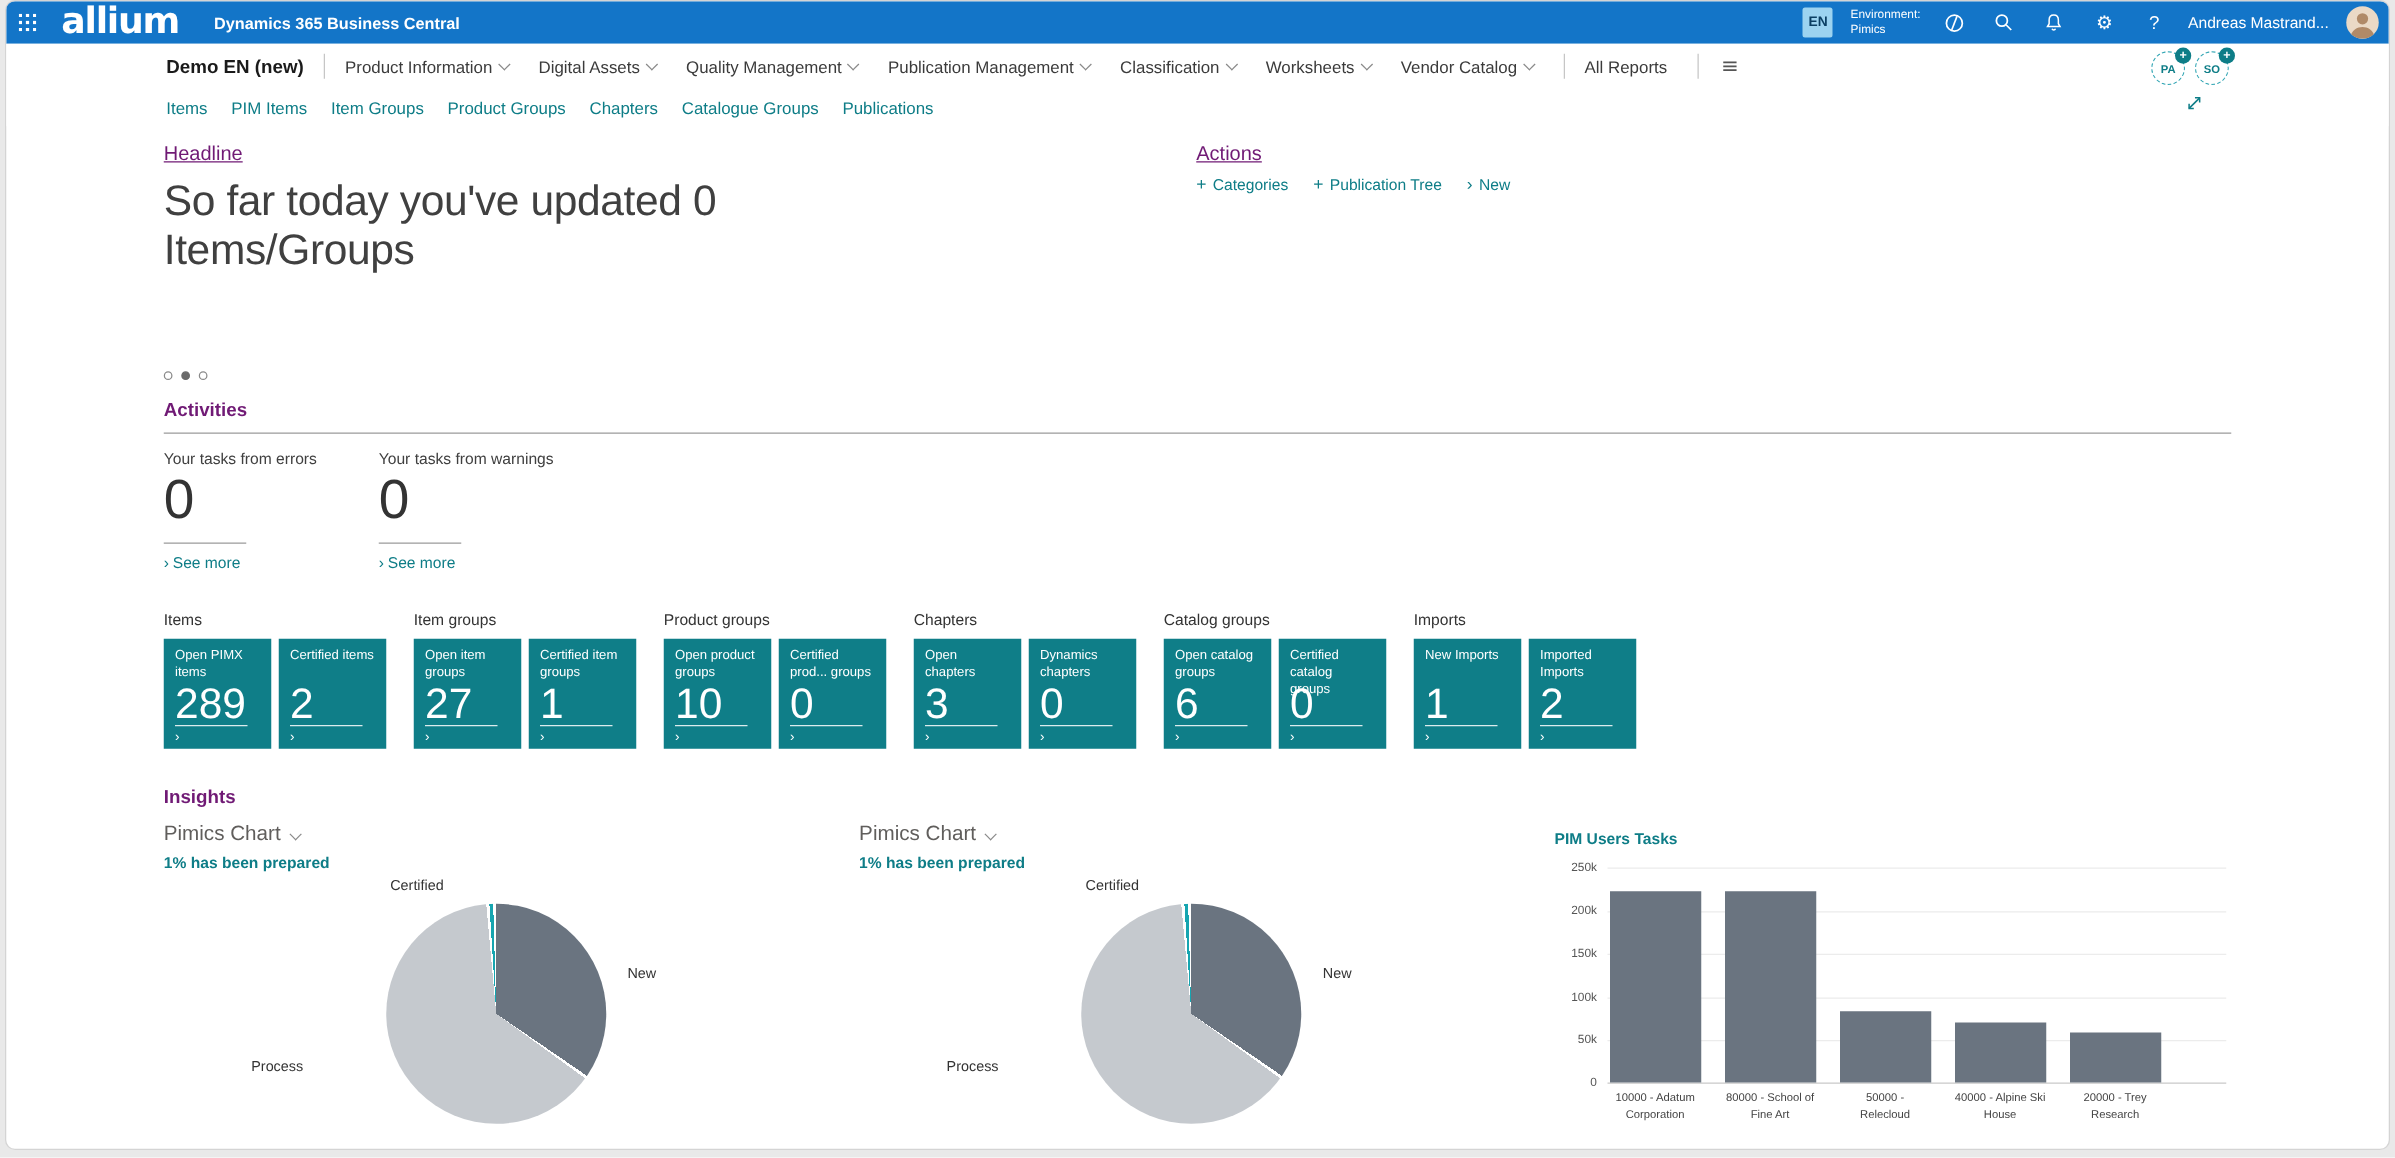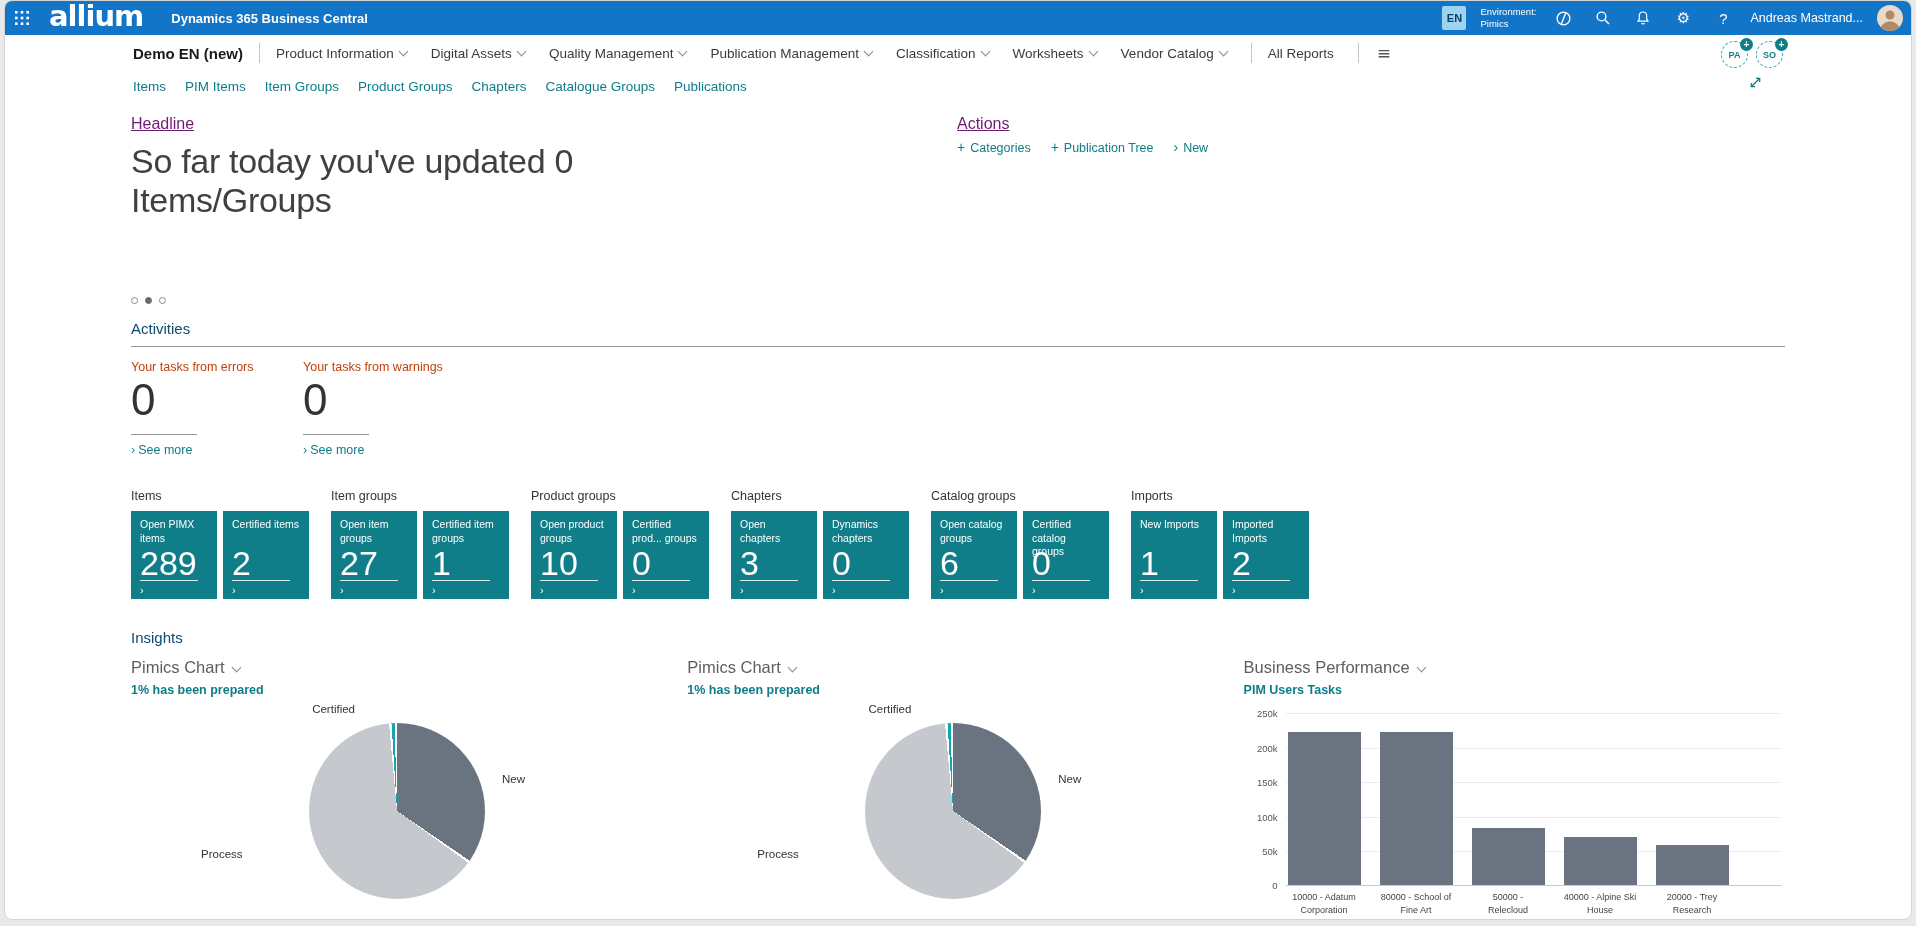--- a/index.html
+++ b/index.html
@@ -50,26 +50,26 @@
   .headline-text{font-size:34px;font-weight:300;color:#404040;line-height:1.14;width:470px;margin-top:9px;letter-spacing:-0.3px;}
   .actions-block{position:absolute;left:826px;top:0;}
   .action-links{display:flex;gap:20px;margin-top:7px;}
   .action-link{color:#0e7d87;font-size:12.5px;display:flex;align-items:center;gap:5px;cursor:pointer;white-space:nowrap;}
   .plus-glyph{font-size:14px;font-weight:400;margin-top:-1px;}
   .chev-glyph{font-size:14px;margin-top:-2px;}
   .dots{display:flex;gap:7px;margin-top:34px;align-items:center;}
   .dot{width:7px;height:7px;border-radius:50%;border:1px solid #8a8a8a;box-sizing:border-box;cursor:pointer;}
   .dot.active{background:#6a6a6a;border-color:#6a6a6a;}
   
-  .section-title{font-size:15px;font-weight:400;color:#0c4a6e;}
+  .section-title{font-size:15px;font-weight:700;color:#701a75;}
   .activities{margin-top:16px;}
   .activities .section-title{padding-bottom:9px;border-bottom:1px solid #9b9b9b;}
   .stats-row{display:flex;margin-top:13px;}
   .stat-col{width:172px;}
-  .stat-label{font-size:12.5px;color:#c2410c;}
+  .stat-label{font-size:12.5px;color:#404040;}
   .stat-value{font-size:44px;font-weight:200;color:#333;margin-top:2px;line-height:1.1;}
   .stat-hr{width:66px;border-bottom:1px solid #9b9b9b;margin-top:10px;}
   .see-more{display:flex;align-items:center;gap:3px;color:#0e7d87;font-size:12.5px;margin-top:8px;cursor:pointer;}
   
   .cues-row{display:flex;gap:22px;margin-top:32px;}
   .cue-group-label{font-size:12.5px;color:#333;margin-bottom:8px;}
   .cue-tiles{display:flex;gap:6px;}
   .cue-tile{width:86px;height:88px;background:#0f7e88;color:#fff;padding:7px 9px;box-sizing:border-box;
     display:flex;flex-direction:column;cursor:pointer;}
   .cue-title{font-size:10.5px;line-height:1.25;min-height:26px;}
@@ -407,24 +407,20 @@
           </div>
           <div class="chart-subtitle">1% has been prepared</div>
           <div class="pie-wrap" style="background: conic-gradient(rgb(106, 116, 128) 0deg, rgb(106, 116, 128) 124.4deg, rgb(255, 255, 255) 124.4deg, rgb(255, 255, 255) 126deg, rgb(197, 201, 206) 126deg, rgb(197, 201, 206) 354.8deg, rgb(255, 255, 255) 354.8deg, rgb(255, 255, 255) 356.4deg, rgb(22, 165, 176) 356.4deg, rgb(22, 165, 176) 358.4deg, rgb(255, 255, 255) 358.4deg, rgb(255, 255, 255) 360deg);">
             <span class="pie-label lab-certified">Certified</span>
             <span class="pie-label lab-new">New</span>
             <span class="pie-label lab-process">Process</span>
           </div>
         </div>
 
         <div class="chart-card bar-card">
-          <div class="chart-title">
-            <span>Business Performance</span>
-            <span class="chev"></span>
-          </div>
           <div class="chart-subtitle">PIM Users Tasks</div>
           <div class="bar-chart">
             <div class="bar-yaxis" id="bar-yaxis">
                 <span class="bar-ytick" style="top:0px;">250k</span>
                 <span class="bar-ytick" style="top:34.4px;">200k</span>
                 <span class="bar-ytick" style="top:68.8px;">150k</span>
                 <span class="bar-ytick" style="top:103.19999999999999px;">100k</span>
                 <span class="bar-ytick" style="top:137.6px;">50k</span>
                 <span class="bar-ytick" style="top:172px;">0</span>
               </div>

